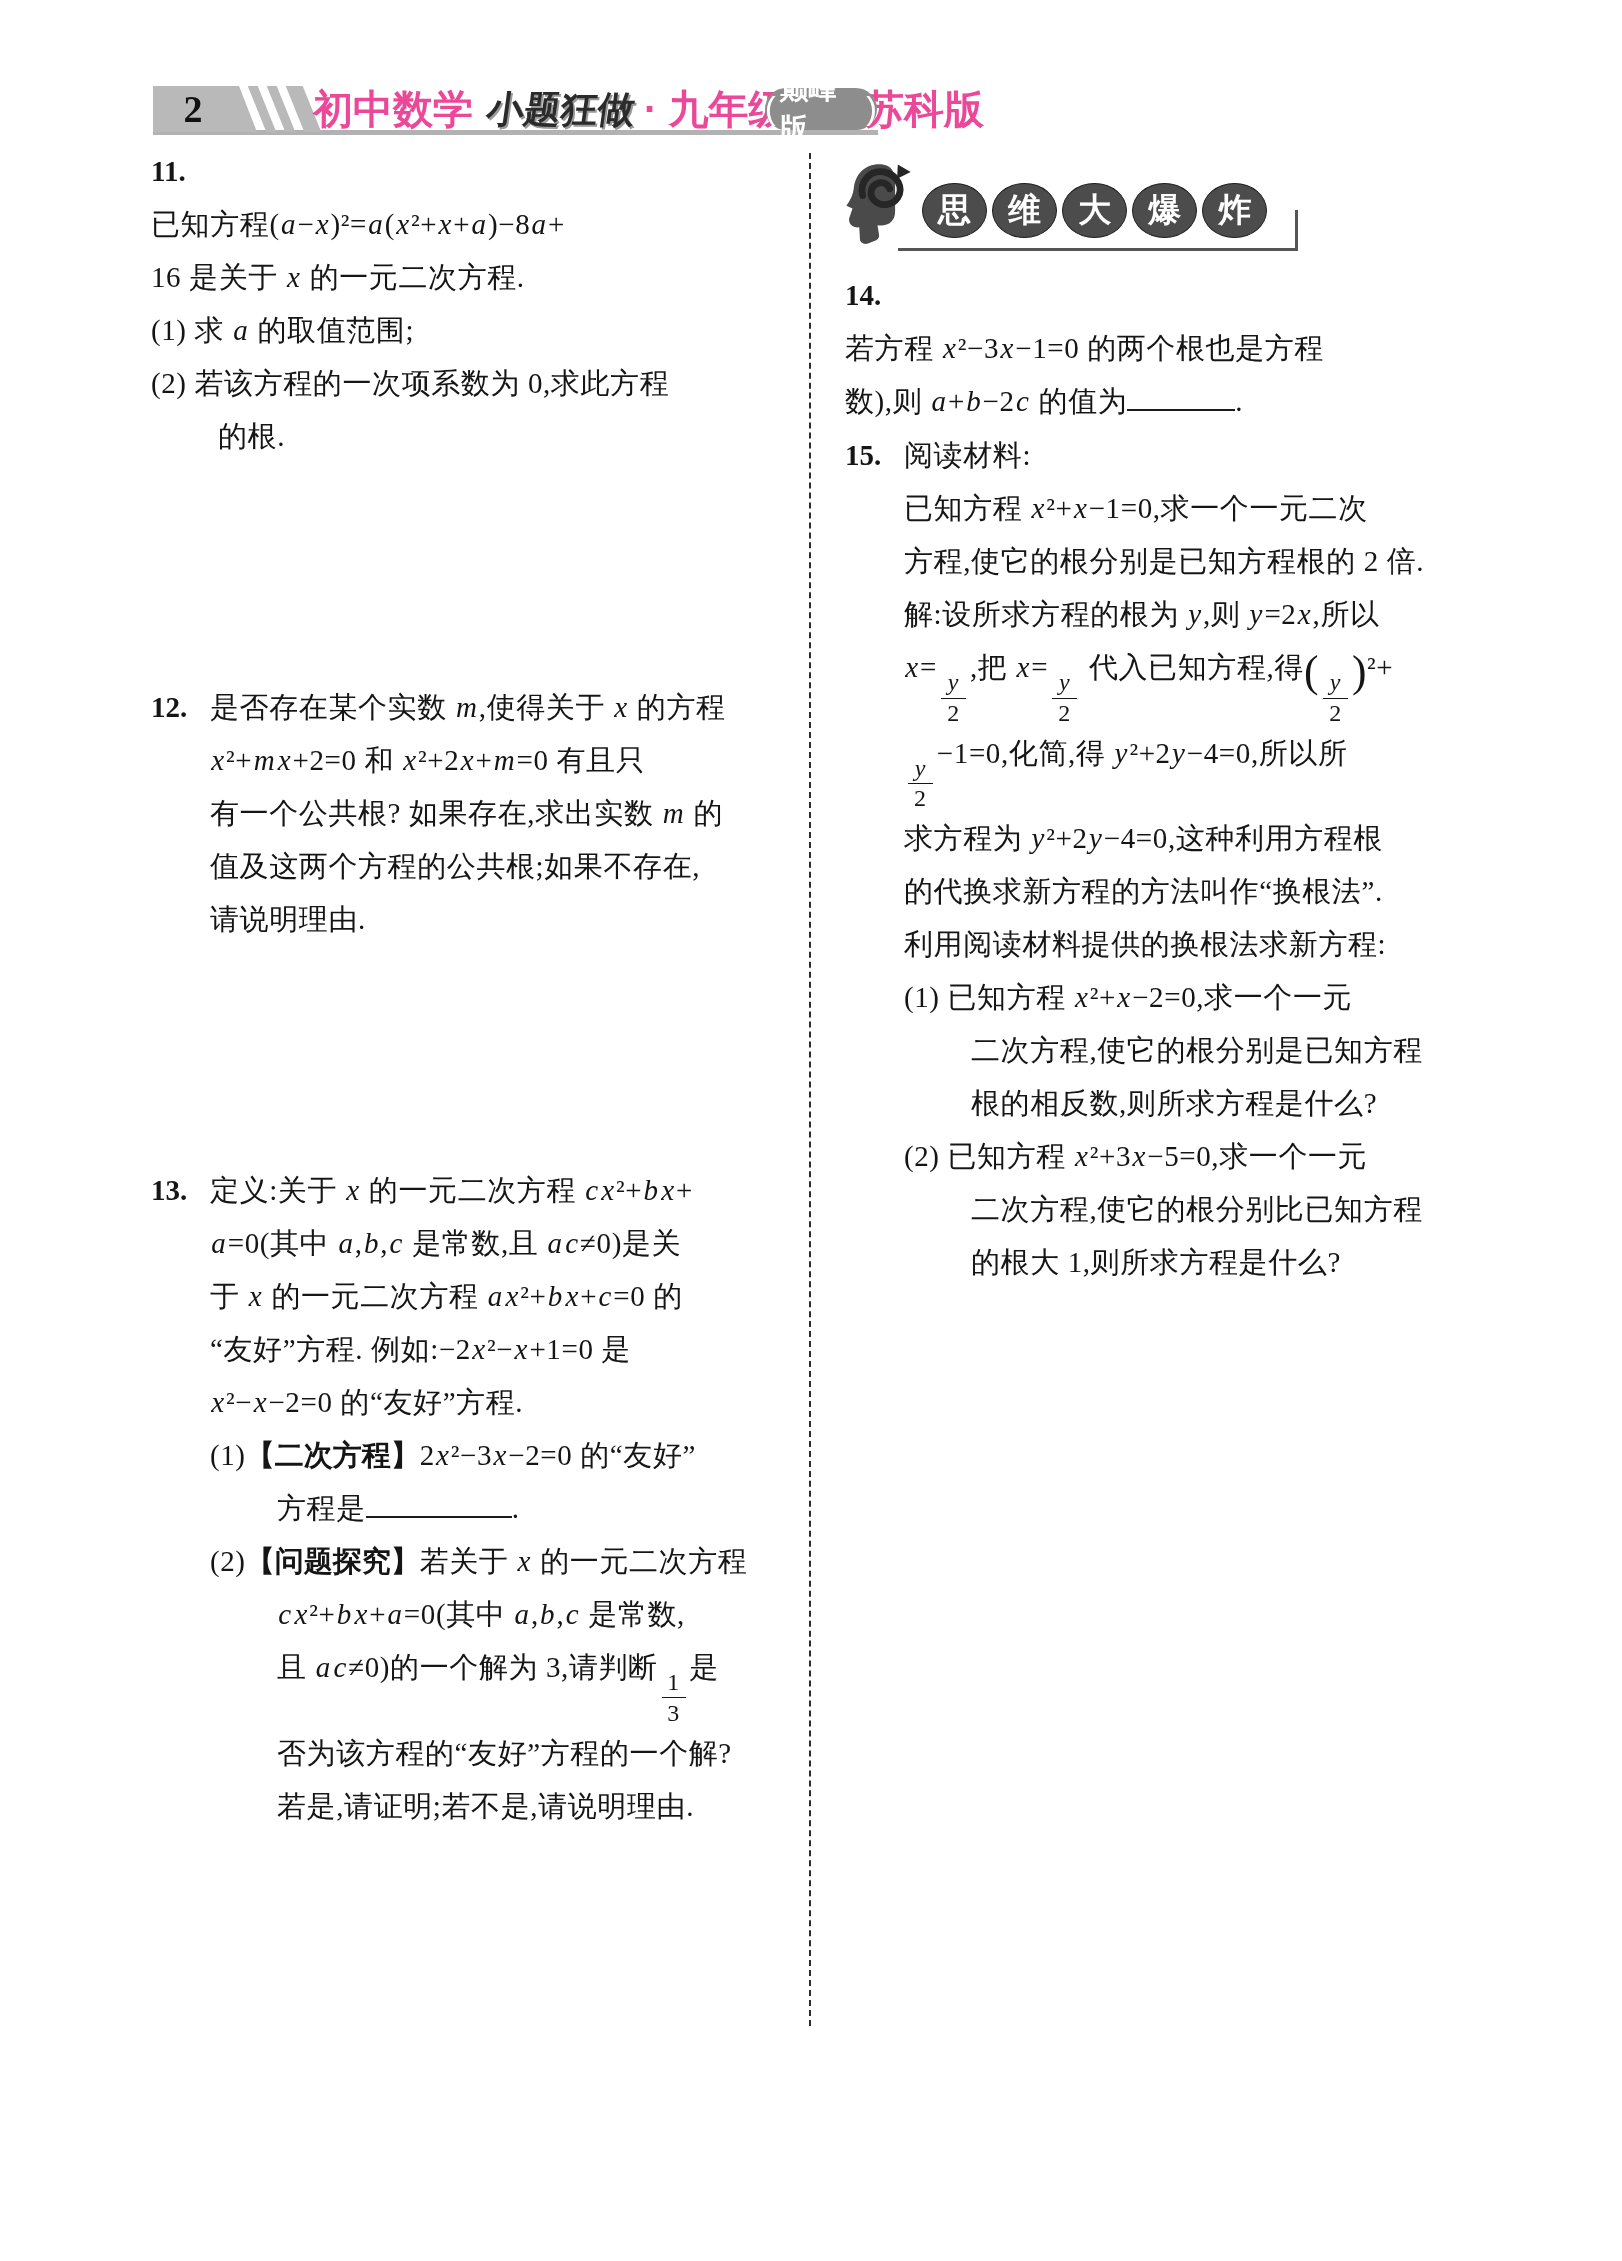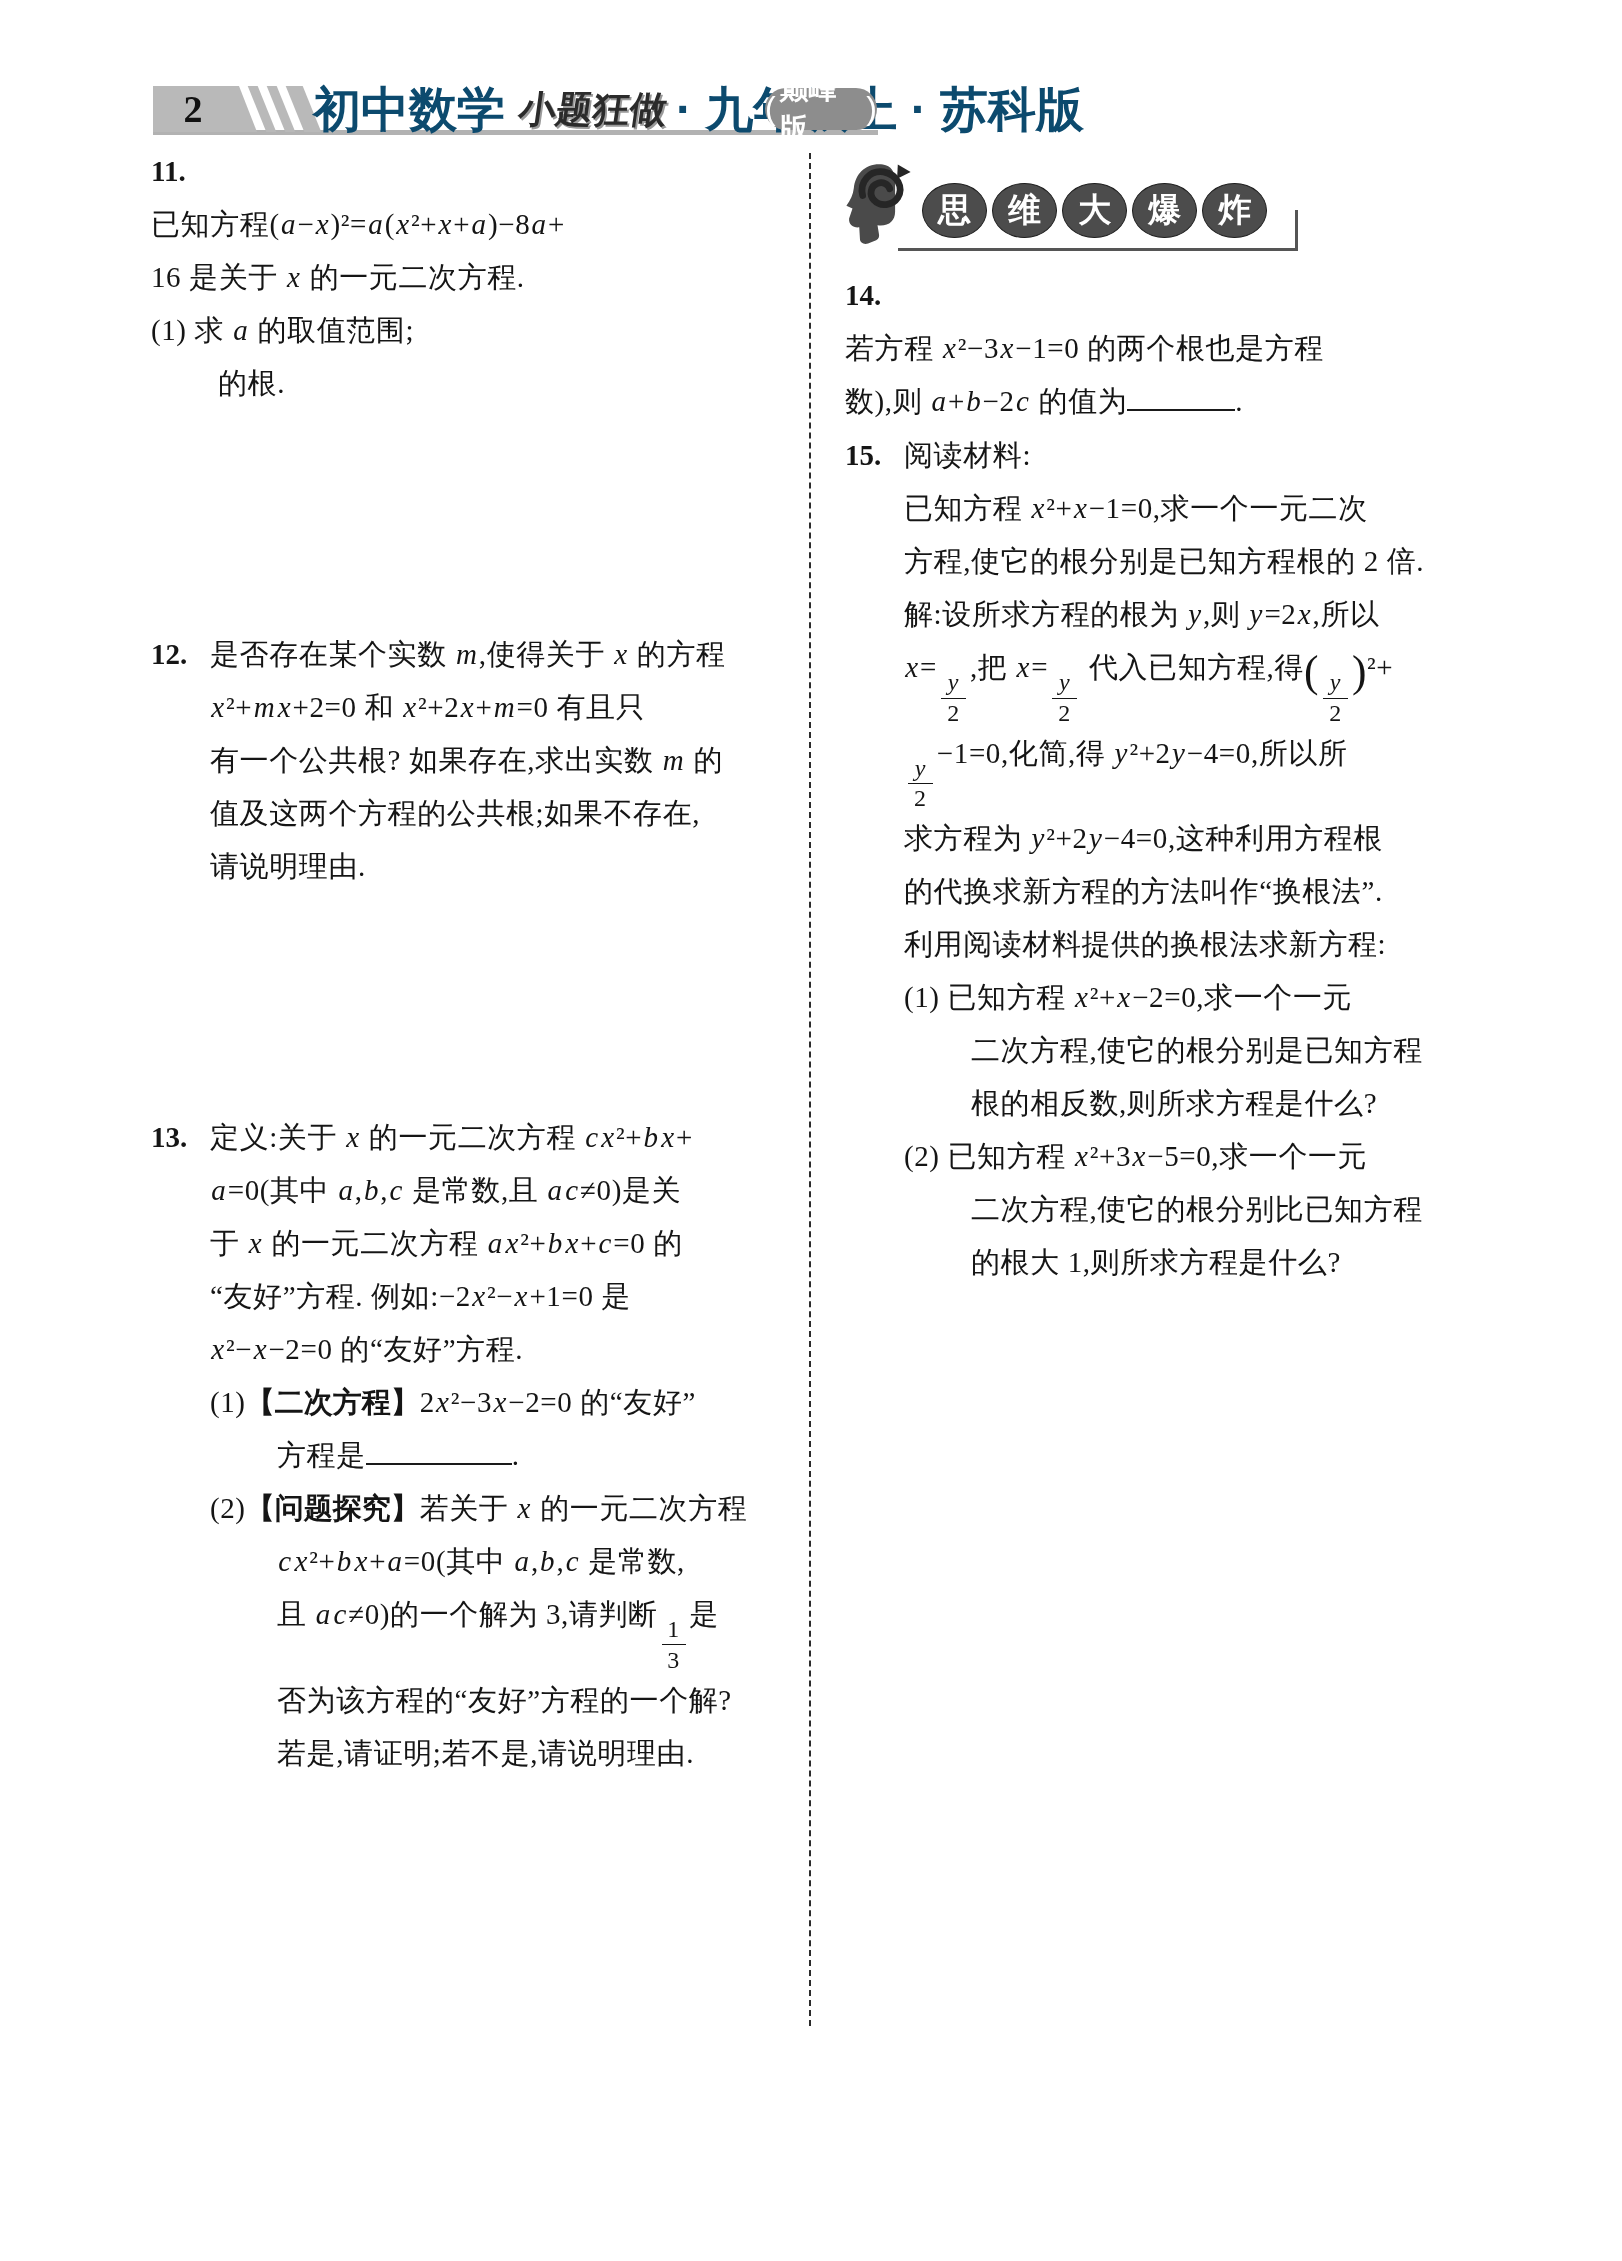--- a/index.html
+++ b/index.html
@@ -13,21 +13,21 @@
              clip-path:polygon(0 0,86px 0,104px 100%,0 100%);
              display:flex;align-items:center;}
   .hdr-pagenum{font-family:"Liberation Serif",serif;font-weight:700;font-size:38px;color:#111;
                padding-left:30.5px;}
   .hdr-stripe{position:absolute;top:86px;height:46px;background:#b9b9b9;transform:skewX(22deg);}
   .s1{left:257px;width:9.5px;}
   .s2{left:276px;width:9.5px;}
   .s3{left:295px;width:17px;}
   .hdr-title{position:absolute;left:313px;top:87px;height:45px;display:flex;align-items:center;
              white-space:nowrap;}
-  .t-main{font-family:"Liberation Sans","DejaVu Sans",sans-serif;font-weight:700;font-size:48px;color:#0c4a6e;}
+  .t-main{font-family:"Liberation Sans","DejaVu Sans",sans-serif;font-weight:700;font-size:40px;color:#ec4899;}
   .t-logo{font-family:"Liberation Serif",serif;font-weight:900;font-size:37px;color:#2b2b2b;
           margin:0 9px 0 14px;transform:skewX(-8deg);text-shadow:1.9px 1.9px 0 #9a9a9a;}
   .hdr-badge{position:absolute;left:765px;top:88px;width:112px;height:42px;border-radius:21.6px;
              background:#8d8d8d;display:flex;align-items:center;justify-content:center;
              font-family:"Liberation Sans",sans-serif;font-weight:700;font-size:29px;color:#ffffff;}
   .hdr-badge .arc{font-weight:400;font-size:32px;line-height:1;position:relative;top:-1.3px;}
   .hdr-badge .arc.l{margin-right:3.8px;}
   .hdr-badge .arc.r{margin-left:3.8px;}
 
   
@@ -107,20 +107,21 @@
     <div class="banner-line-v"></div>
   </div>
 
   <div class="col col-left">
       <div class="problem" style="margin-bottom: 218px; flex-direction: column;">
         <div class="pnum">11.</div>
         <div class="pbody">
           <div class="line">已知方程(<i>a</i>−<i>x</i>)²=<i>a</i>(<i>x</i>²+<i>x</i>+<i>a</i>)−8<i>a</i>+</div>
           <div class="line">16 是关于 <i>x</i> 的一元二次方程.</div>
           <div class="line">(1) 求 <i>a</i> 的取值范围;</div>
+          <div class="line">(2) 若该方程的一次项系数为 0,求此方程</div>
           <div class="line i1">的根.</div>
         </div>
       </div>
       <div class="problem" style="margin-bottom: 218px;">
         <div class="pnum">12.</div>
         <div class="pbody">
           <div class="line">是否存在某个实数 <i>m</i>,使得关于 <i>x</i> 的方程</div>
           <div class="line"><i>x</i>²+<i>m</i><i>x</i>+2=0 和 <i>x</i>²+2<i>x</i>+<i>m</i>=0 有且只</div>
           <div class="line">有一个公共根? 如果存在,求出实数 <i>m</i> 的</div>
           <div class="line">值及这两个方程的公共根;如果不存在,</div>

